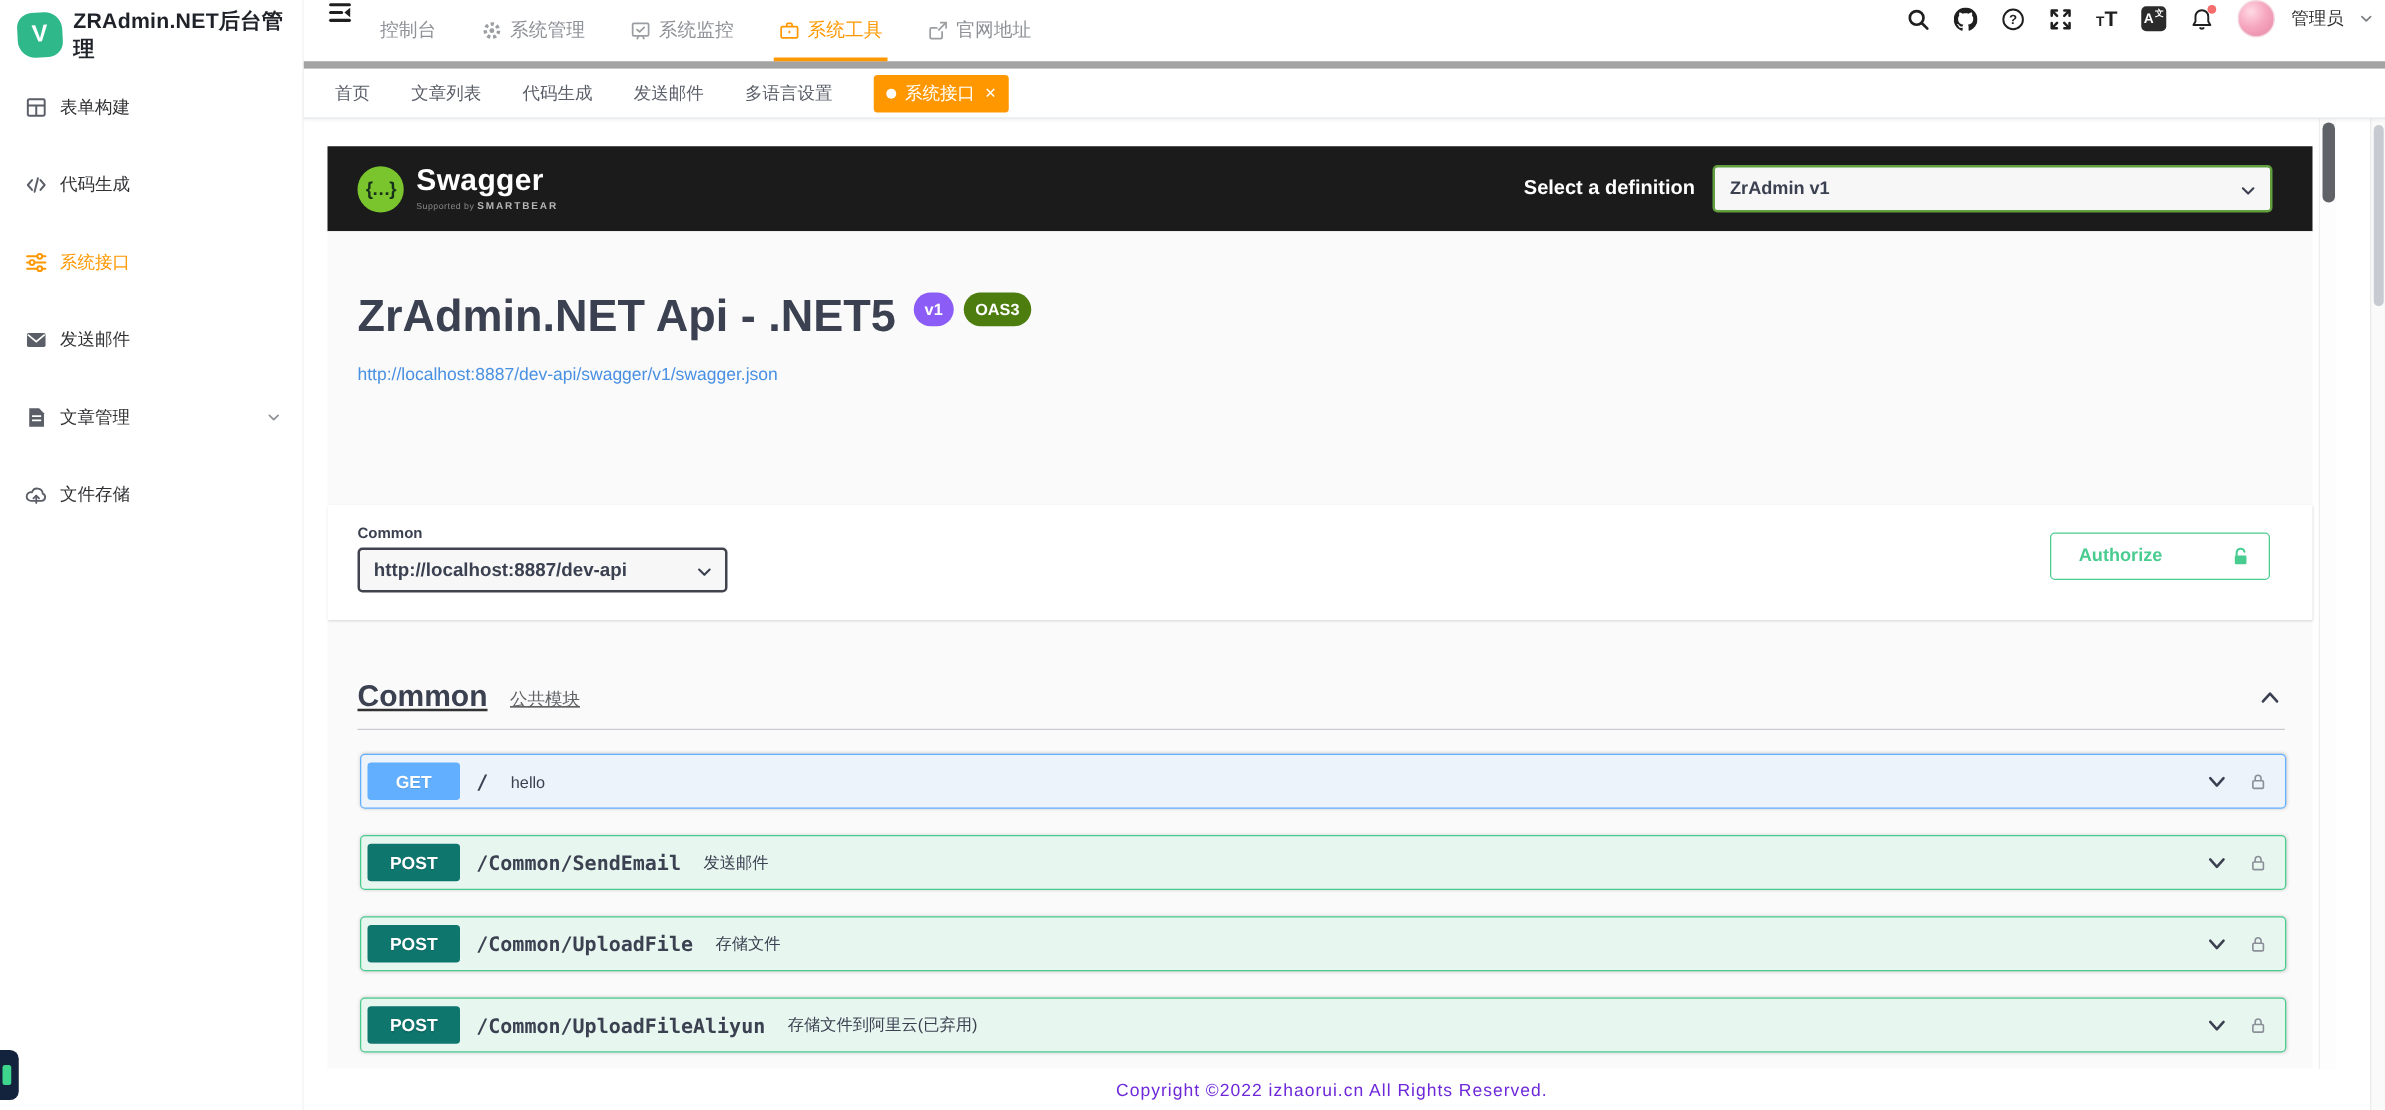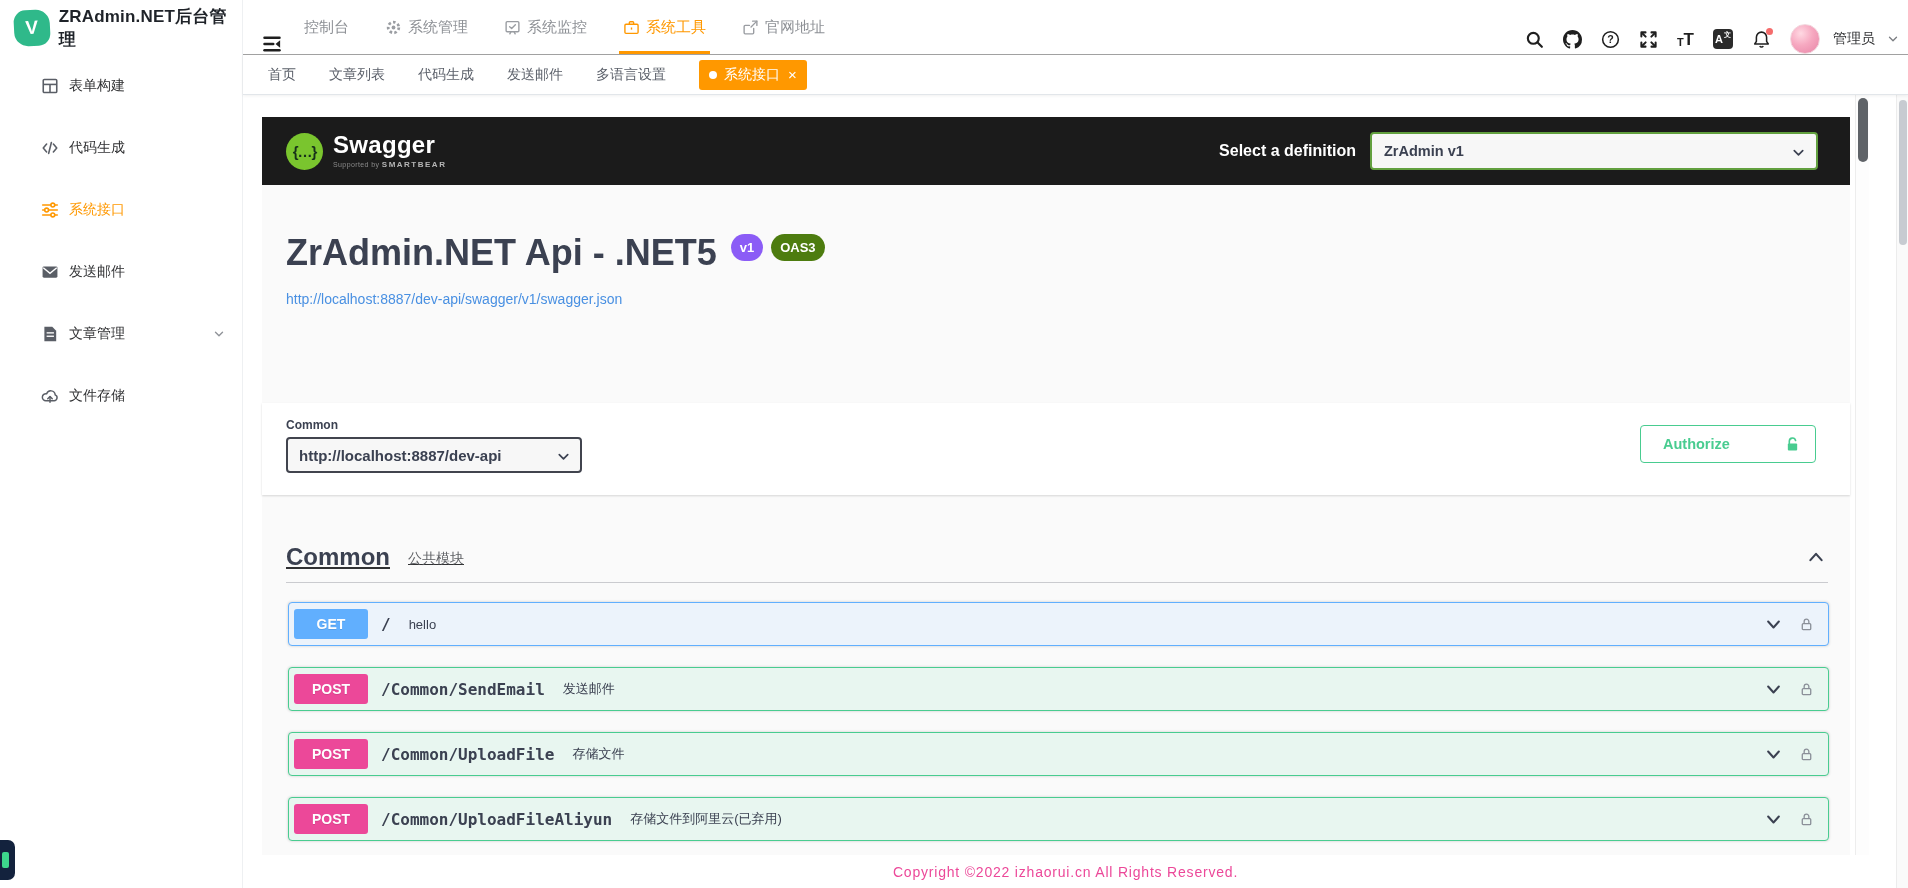--- a/index.html
+++ b/index.html
@@ -6,31 +6,31 @@
   html,body { width:1908px; height:888px; overflow:hidden; }
   body { font-family:"Liberation Sans","DejaVu Sans",sans-serif; background:#fff; display:flex; color:#303133; }
   svg { display:block; }
 
   
   .sidebar { width:243px; height:100%; background:#fff; border-right:1px solid #eef0f2; flex:0 0 auto; }
   .logo-row { height:55px; display:flex; align-items:center; padding-left:14px; }
   .logo-badge { width:36px; height:36px; border-radius:12px 14px 12px 14px; background:#2fb98a; color:#fff; font-weight:bold; font-size:19px; display:flex; align-items:center; justify-content:center; transform:rotate(-3deg); }
   .logo-title { margin-left:9px; font-size:17px; font-weight:bold; color:#1f2329; letter-spacing:.2px; }
   .menu { padding-top:0; }
-  .menu-item { height:62px; display:flex; align-items:center; padding:0 16px 0 20px; font-size:14px; color:#303133; cursor:pointer;margin-left:21px; }
+  .menu-item { height:62px; display:flex; align-items:center; padding:0 16px 0 20px; font-size:14px; color:#303133; cursor:pointer; }
   .menu-item .mi-icon { width:18px; height:18px; margin-right:10px; color:#5a5e66; }
   .menu-item.active, .menu-item.active .mi-icon { color:#ff9800; }
   .menu-item .mi-label { flex:0 0 auto; }
   .menu-item .mi-arrow { margin-left:auto; color:#909399; }
 
   
   .main { flex:1; display:flex; flex-direction:column; min-width:0; }
 
   
-  .appbar { height:55px; display:flex; align-items:flex-end; background:#fff; border-bottom:1px solid #a3a3a3; padding:0 8px 0 19px; }
+  .appbar { height:55px; display:flex; align-items:flex-start; background:#fff; border-bottom:6px solid #a3a3a3; padding:0 8px 0 19px; }
   .hamburger { width:20px; height:20px; color:#1f1f1f; cursor:pointer; margin-right:22px; flex:0 0 auto; }
   .topnav { display:flex; align-items:center; height:100%; }
   .nav-item { display:flex; align-items:center; height:100%; margin-right:36px; font-size:15px; color:#8e9196; cursor:pointer; position:relative; white-space:nowrap; }
   .nav-item .nv-icon { width:17px; height:17px; margin-right:6px; color:#9a9da2; }
   .nav-item.active { color:#ff9800; }
   .nav-item.active .nv-icon { color:#ff9800; }
   .nav-item.active::after { content:""; position:absolute; left:-4px; right:-4px; bottom:0; height:3px; background:#ff9800; }
   .appbar-right { margin-left:auto; display:flex; align-items:center; gap:19px; }
   .hd-icon { width:19px; height:19px; color:#1f1f1f; cursor:pointer; position:relative; flex:0 0 auto; }
   .fontsize-icon { font-weight:bold; color:#1f1f1f; cursor:pointer; display:flex; align-items:flex-end; line-height:1; }
@@ -85,32 +85,32 @@
   .sec-title { font-size:24px; font-weight:bold; color:#3b4151; }
   .sec-sub { font-size:14px; color:#606266; margin-left:18px; margin-top:4px; }
   .sec-caret { margin-left:auto; margin-right:2px; color:#3b4151; cursor:pointer; }
 
   .op-list { margin:19px 21px 0 26px; }
   .op { height:44px; border-radius:4px; display:flex; align-items:center; margin-bottom:21px; box-shadow:0 0 3px rgba(0,0,0,.19); cursor:pointer; }
   .op.get { background:#ecf3fb; border:1px solid #61affe; }
   .op.post { background:#e8f6f0; border:1px solid #49cc90; }
   .op-method { width:74px; height:30px; margin-left:5px; border-radius:3px; color:#fff; font-weight:bold; font-size:14px; display:flex; align-items:center; justify-content:center; text-shadow:0 1px 0 rgba(0,0,0,.1); }
   .op.get .op-method { background:#61affe; }
-  .op.post .op-method { background:#ec4899; }
+  .op.post .op-method { background:#0f766e; }
   .op-path { margin-left:13px; font-family:"DejaVu Sans Mono","Liberation Mono",monospace; font-size:16px; font-weight:600; color:#3b4151; }
   .op-summary { margin-left:18px; font-size:13px; color:#3b4151; }
   .op-caret { margin-left:auto; color:#3b4151; cursor:pointer; }
   .op-lock { margin:0 14px 0 16px; color:#8a8f98; cursor:pointer; }
 
   
   .sw-scrollbar { position:absolute; left:1612px; top:0; width:14px; height:100%; background:#fdfdfd; border-left:1px solid #ededed; }
   .sw-scrollbar .thumb { margin:3px auto 0; width:10px; height:64px; background:#5f6368; border-radius:6px; }
   .outer-scrollbar { position:absolute; right:0; top:0; width:12px; height:100%; background:#fafafa; border-left:1px solid #ececec; }
   .outer-scrollbar .thumb { margin:5px auto 0; width:8px; height:145px; background:#c7cbd1; border-radius:5px; }
-  .page-footer { position:absolute; left:0; right:20px; bottom:0; height:33px; background:#fff; display:flex; align-items:center; justify-content:center; font-size:14px; color:#ec4899; letter-spacing:.8px; }
+  .page-footer { position:absolute; left:0; right:20px; bottom:0; height:33px; background:#fff; display:flex; align-items:center; justify-content:center; font-size:14px; color:#6d28d9; letter-spacing:.8px; }
   .corner-widget { position:absolute; left:0; bottom:8px; width:15px; height:40px; background:#13223d; border-radius:0 7px 7px 0; display:flex; align-items:center; }
   .corner-widget .g { width:7px; height:16px; margin-left:2px; border-radius:2px; background:#3dd68c; }
 </style>
 </head>
 <body>
 
 <aside class="sidebar">
   <div class="logo-row">
     <div class="logo-badge">V</div>
     <div class="logo-title">ZRAdmin.NET后台管理</div>

